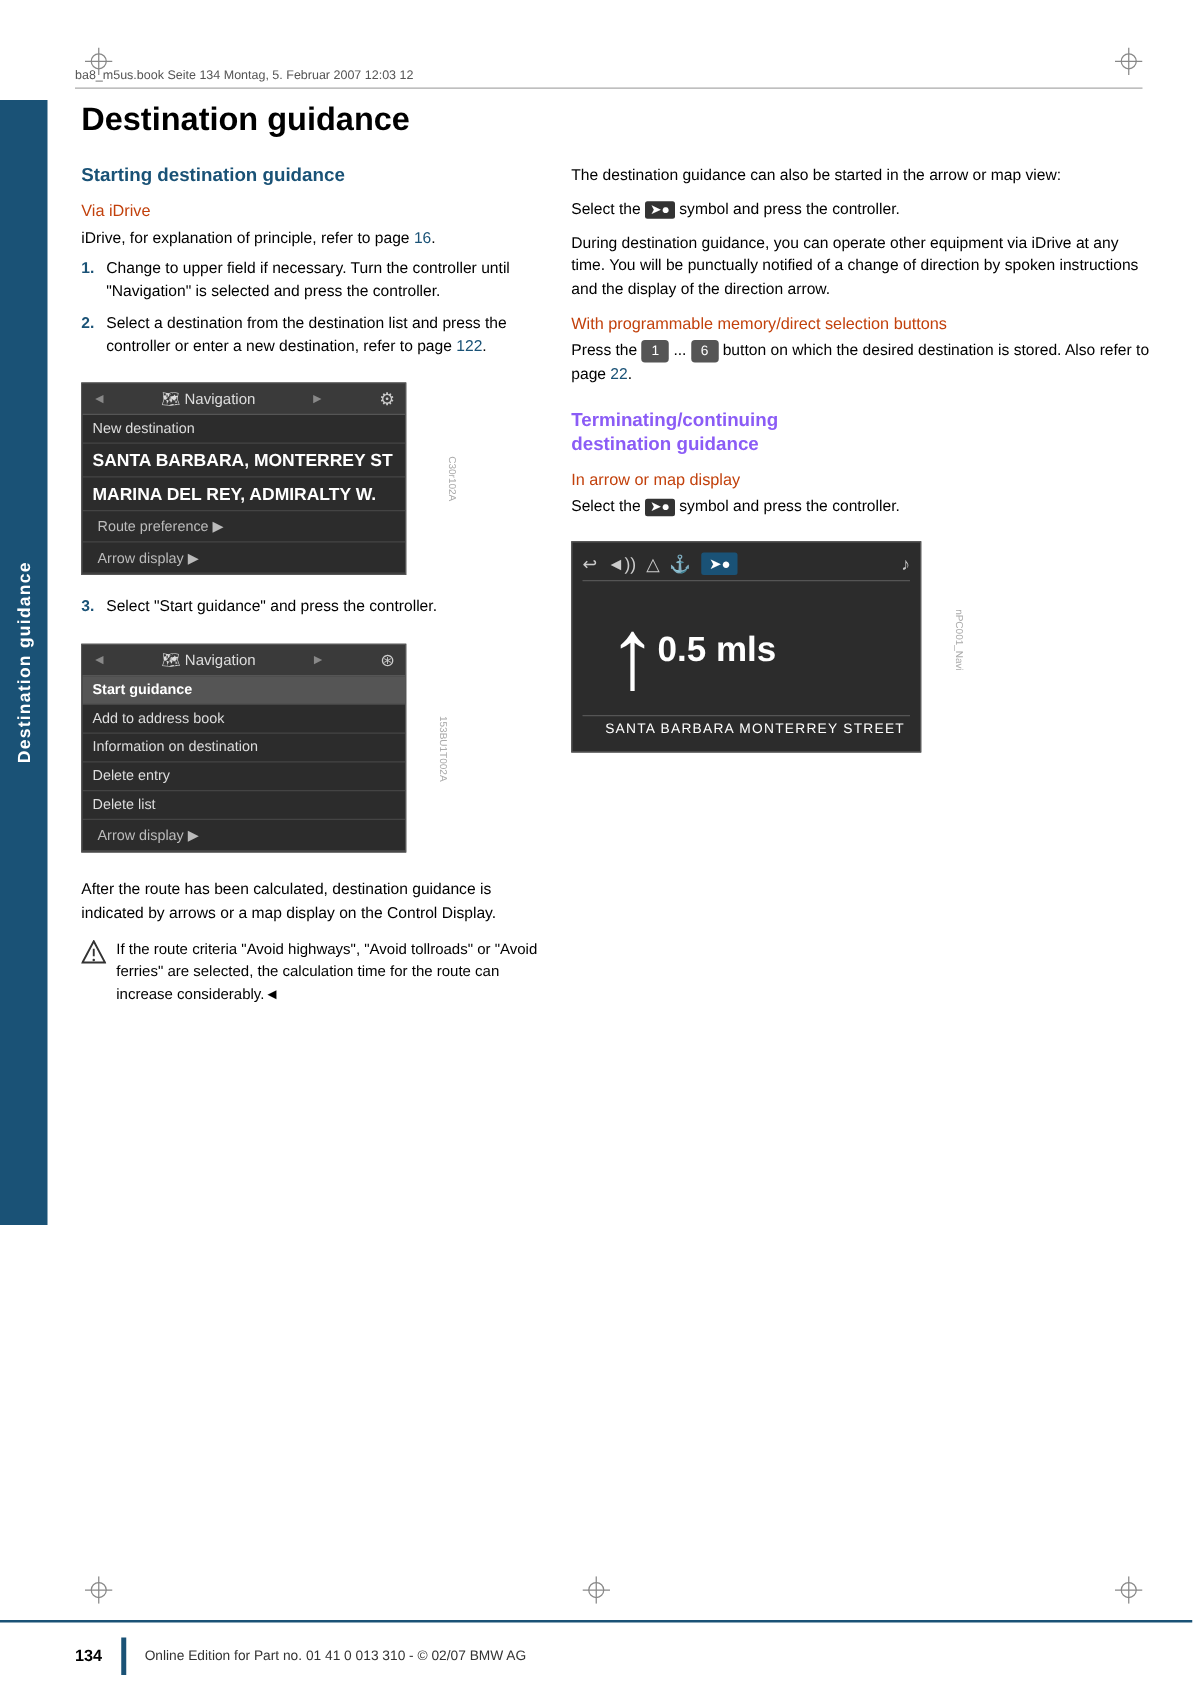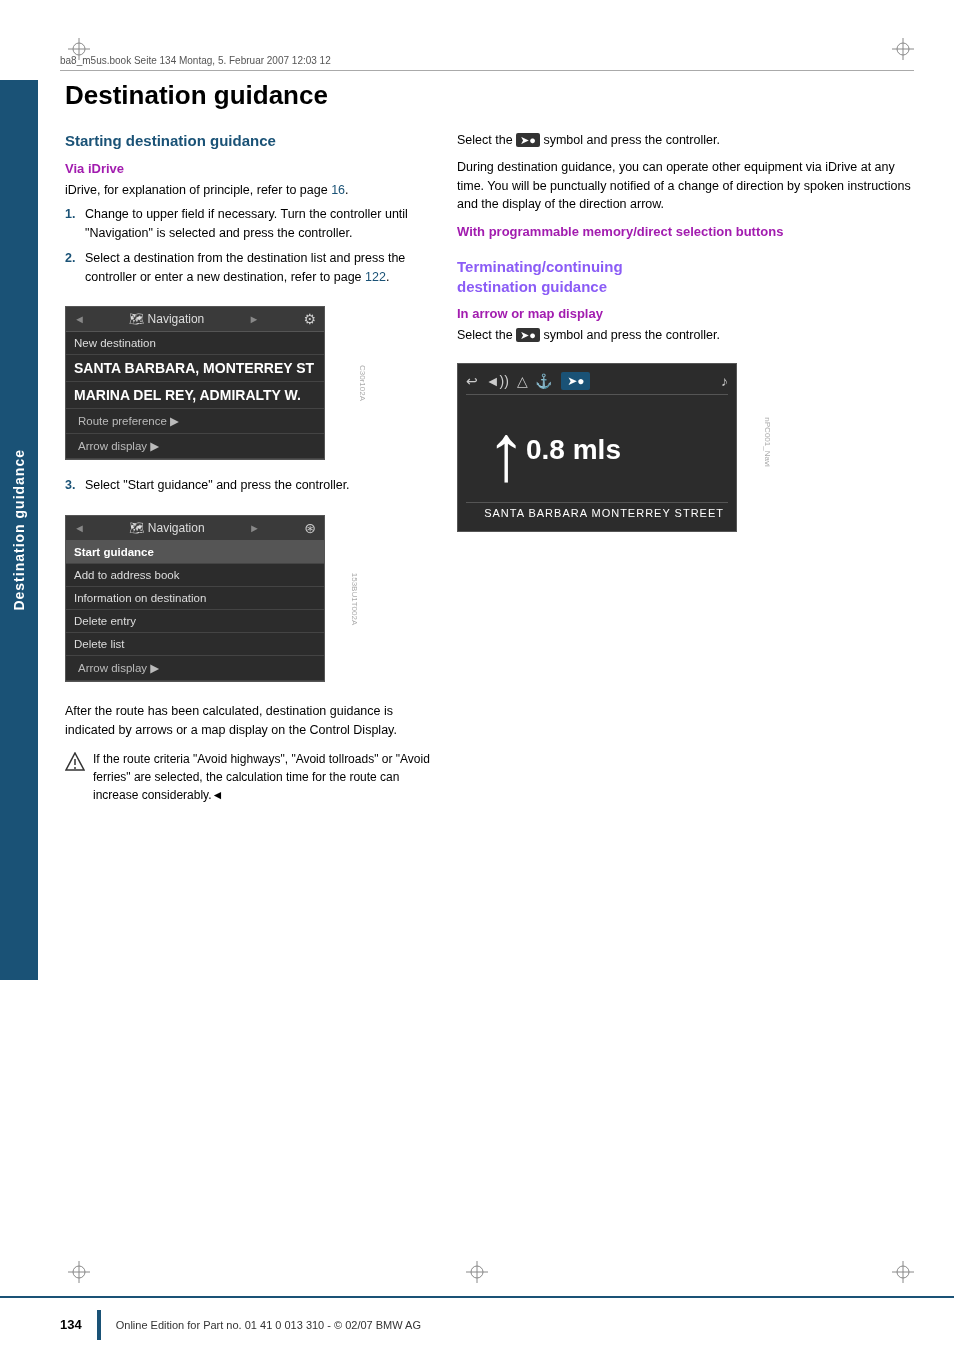--- a/index.html
+++ b/index.html
@@ -95,22 +95,22 @@
     .section-heading {
       font-size: 15px;
       font-weight: bold;
       color: #1a5276;
       margin-bottom: 8px;
       line-height: 1.3;
     }
 
     .sub-heading {
       font-size: 13px;
-      font-weight: bold;
-      color: #a21caf;
+      font-weight: normal;
+      color: #c2410c;
       margin-bottom: 5px;
       margin-top: 10px;
     }
 
     .body-text {
       font-size: 12.5px;
       color: #000;
       line-height: 1.5;
       margin-bottom: 6px;
     }
@@ -472,28 +472,34 @@
             </svg>
           </div>
           <p class="note-text">If the route criteria "Avoid highways", "Avoid tollroads" or "Avoid ferries" are selected, the calculation time for the route can increase considerably.◄</p>
         </div>
 
       </div>
 
       <div class="col-right">
 
         <p class="right-body-text">
+          The destination guidance can also be started in the arrow or map view:
+        </p>
+        <p class="right-body-text">
           Select the <span style="background:#333; color:#fff; padding:1px 4px; border-radius:2px; font-size:11px;">➤●</span> symbol and press the controller.
         </p>
         <p class="right-body-text">
           During destination guidance, you can operate other equipment via iDrive at any time. You will be punctually notified of a change of direction by spoken instructions and the display of the direction arrow.
         </p>
 
         <h3 class="sub-heading">With programmable memory/direct selection buttons</h3>
 
+        <p class="right-body-text">
+          Press the <span class="btn-badge">1</span> ... <span class="btn-badge">6</span> button on which the desired destination is stored. Also refer to page <span style="color:#1a5276;">22</span>.
+        </p>
 
         
         <h2 class="section-heading-large">
           Terminating/continuing<br>destination guidance
         </h2>
 
         <h3 class="sub-heading">In arrow or map display</h3>
 
         <p class="right-body-text">
           Select the <span style="background:#333; color:#fff; padding:1px 4px; border-radius:2px; font-size:11px;">➤●</span> symbol and press the controller.
@@ -507,21 +513,21 @@
               <span class="display-icon" style="font-size:14px; color:#ccc;">↩</span>
               <span class="display-icon" style="font-size:14px; color:#ccc;">◄))</span>
               <span class="display-icon" style="font-size:14px; color:#ccc;">△</span>
               <span class="display-icon" style="font-size:14px; color:#ccc;">⚓</span>
               <span class="display-icon-active">➤●</span>
               <span class="display-icon" style="font-size:14px; color:#ccc; margin-left:auto;">♪</span>
             </div>
 
             <div style="display:flex; align-items:center;">
               <div class="big-arrow">↑</div>
-              <div class="distance-text">0.8 mls</div>
+              <div class="distance-text">0.5 mls</div>
             </div>
 
             <div class="street-name">SANTA BARBARA MONTERREY STREET</div>
           </div>
           <span class="display-side-label">nPC001_Navi</span>
         </div>
 
       </div>
     </div>
 

